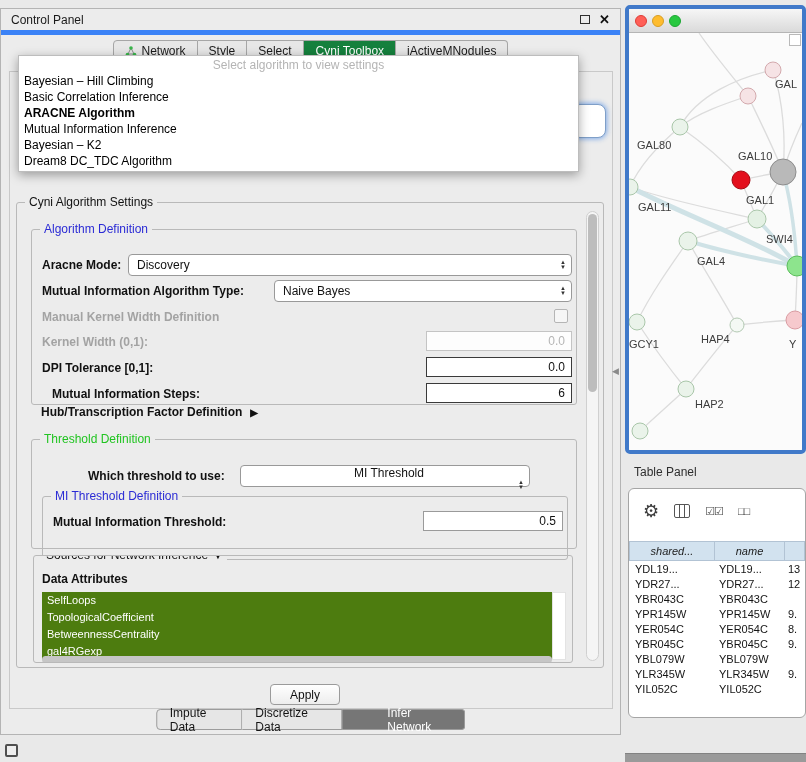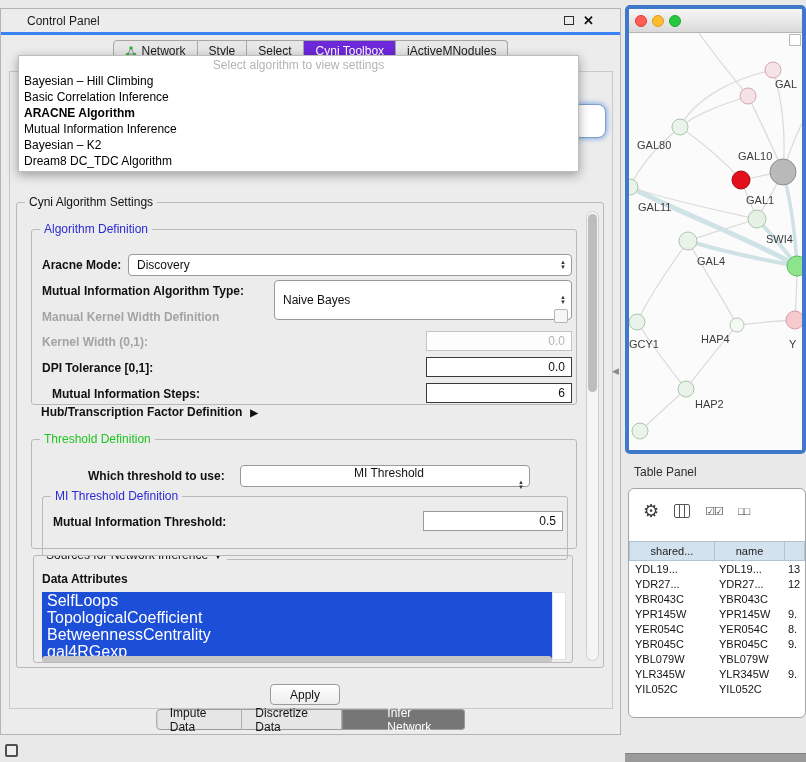--- a/index.html
+++ b/index.html
@@ -1,29 +1,29 @@
 <!DOCTYPE html>
 <html><head>
 <meta charset="utf-8">
 <style>
 *{box-sizing:border-box;margin:0;padding:0;}
 html,body{width:806px;height:762px;}
 body{position:relative;background:#e9e9e9;font-family:"Liberation Sans",sans-serif;overflow:hidden;}
 
 
 .cp{position:absolute;left:0;top:8px;width:621px;height:727px;background:#ececec;border:1px solid #b4b4b4;}
-.cp-titlebar{height:26px;display:flex;align-items:center;padding:0 26px;border-bottom:3px solid #3b82f6;font-size:12px;color:#1a1a1a;}
+.cp-titlebar{height:26px;display:flex;align-items:center;padding:0 10px;border-bottom:5px solid #3b82f6;font-size:12px;color:#1a1a1a;}
 .cp-title{flex:1;}
 .float-icon{width:10px;height:9px;border:1px solid #2e2e2e;margin-right:9px;}
 .close-icon{font-size:13px;font-weight:bold;color:#111;line-height:13px;}
 .cp-tabs{position:absolute;left:0;right:0;top:31px;display:flex;justify-content:center;}
 .cp-tab{display:flex;align-items:center;gap:5px;padding:0 11px;font-size:12px;color:#1a1a1a;background:#e7e7e7;border:1px solid #a6a6a6;border-left:none;height:22px;}
 .cp-tab:first-child{border-left:1px solid #a6a6a6;border-radius:4px 0 0 4px;}
 .cp-tab:last-child{border-radius:0 4px 4px 0;}
-.cp-tab.selected{background:#6d28d9;color:#fff;padding-left:12px;}
+.cp-tab.selected{background:#15803d;color:#fff;padding-left:12px;}
 .cp-content{position:absolute;left:8px;top:62px;width:604px;height:638px;border:1px solid #c9c9c9;background:#ececec;}
 
 
 .combo-frag{position:absolute;left:562px;top:32px;width:34px;height:34px;background:#fff;border:1px solid #7f9fc8;border-radius:8px;box-shadow:0 0 5px 1px rgba(110,160,230,.85);}
 
 
 .group{position:absolute;border:1px solid #b9b9b9;border-radius:3px;}
 .legend{position:absolute;top:-8px;left:8px;background:#ececec;padding:0 4px;font-size:12px;line-height:15px;color:#111;display:flex;align-items:center;gap:5px;white-space:nowrap;}
 .legend.blue{color:#2b2bd5;}
 .legend.green{color:#21c421;}
@@ -41,35 +41,35 @@
 .stepper{margin-left:auto;display:flex;flex-direction:column;justify-content:center;align-items:center;padding:0 5px;color:#333;}
 .stepper span{font-size:6px;line-height:5px;}
 
 .field{position:absolute;background:#fff;border:1px solid #9a9a9a;display:flex;align-items:center;justify-content:flex-end;padding-right:6px;font-size:12px;color:#111;}
 .field.disabled{color:#b5b5b5;border-color:#c4c4c4;background:#fdfdfd;}
 .field.strong{border:1px solid #3a3a3a;}
 .checkbox{position:absolute;width:14px;height:14px;border:1px solid #b5b5b5;background:#f6f6f6;border-radius:2px;}
 
 
 .l-aracne{left:10px;top:28px;} .c-aracne{left:96px;top:24px;width:444px;height:22px;}
-.l-mitype{left:10px;top:54px;} .c-mitype{left:242px;top:50px;width:298px;height:40px;}
+.l-mitype{left:10px;top:54px;} .c-mitype{left:242px;top:50px;width:298px;height:22px;}
 .l-manual{left:10px;top:80px;} .cb-manual{left:522px;top:79px;}
 .l-kernel{left:10px;top:105px;} .f-kernel{left:394px;top:101px;width:146px;height:20px;}
 .l-dpi{left:10px;top:131px;} .f-dpi{left:394px;top:127px;width:146px;height:20px;}
 .l-steps{left:20px;top:157px;} .f-steps{left:394px;top:153px;width:146px;height:20px;}
 
 .hub{position:absolute;left:24px;top:202px;display:flex;align-items:center;gap:8px;font-size:12px;font-weight:bold;color:#111;}
 .tri{font-size:10px;color:#111;}
 
 .l-which{left:56px;top:29px;} .c-which{left:208px;top:25px;width:290px;height:22px;flex-direction:column;}
 .l-mithr{left:10px;top:18px;} .f-mithr{left:380px;top:14px;width:140px;height:20px;}
 
 .l-dattr{left:8px;top:16px;}
 .attr-list{position:absolute;left:8px;top:36px;width:510px;height:68px;background:#fff;overflow:hidden;}
-.attr-item{height:17px;background:#1d4ed8;color:#fff;font-size:16px;line-height:17px;padding-left:5px;white-space:nowrap;}
+.attr-item{height:17px;background:#4d7c0f;color:#fff;font-size:11px;line-height:17px;padding-left:5px;white-space:nowrap;}
 .attr-track{position:absolute;left:518px;top:36px;width:14px;height:68px;background:#fff;border:1px solid #e3e3e3;}
 .hthumb{position:absolute;left:8px;top:100px;width:510px;height:7px;background:#c6c6c6;border-radius:4px;}
 
 .vscroll{position:absolute;right:4px;top:8px;width:13px;height:450px;background:#f5f5f5;border:1px solid #d0d0d0;border-radius:7px;}
 .vthumb{position:absolute;left:1px;top:2px;width:9px;height:178px;background:#bdbdbd;border-radius:5px;}
 
 .btn{position:absolute;display:flex;align-items:center;justify-content:center;background:linear-gradient(#ffffff,#ededed);border:1px solid #9b9b9b;border-radius:4px;font-size:12px;color:#111;}
 .apply{left:260px;top:612px;width:70px;height:21px;}
 
 .bottom-tabs{position:absolute;left:50%;top:700px;transform:translateX(-50%);display:flex;}
@@ -96,21 +96,21 @@
 .nlabel{font-size:11px;fill:#3c3c3c;font-family:"Liberation Sans",sans-serif;}
 .corner-box{position:absolute;right:1px;top:1px;width:12px;height:12px;background:#fff;border:1px solid #b9b9b9;}
 
 
 .tp-title{position:absolute;left:634px;top:465px;font-size:12px;color:#2e2e2e;}
 .table-window{position:absolute;left:628px;top:488px;width:178px;height:230px;background:#fff;border:1px solid #a5a5a5;border-radius:6px;overflow:hidden;}
 .tp-toolbar{position:absolute;left:0;top:0;right:0;height:44px;display:flex;align-items:center;gap:15px;padding-left:14px;color:#444;}
 .gear{font-size:18px;line-height:18px;color:#3e3e3e;}
 .col-icon{width:16px;height:14px;border:1.5px solid #555;border-radius:2px;background:linear-gradient(90deg,transparent 0 4px,#555 4px 5.5px,transparent 5.5px 9px,#555 9px 10.5px,transparent 10.5px);}
 .chk-icon,.box-icon{font-size:11px;letter-spacing:-1px;color:#444;}
-.tp-header{position:absolute;left:0;right:0;top:52px;display:flex;height:20px;}
+.tp-header{position:absolute;left:0;right:0;top:52px;display:flex;height:20px;font-style:italic;}
 .th{display:flex;align-items:center;justify-content:center;font-size:11px;color:#1c1c1c;background:#d2e2ef;border:1px solid #b2c3d4;border-left:none;overflow:hidden;}
 .th.c0{border-left:1px solid #b2c3d4;width:86px;}
 .th.c1{width:70px;}
 .th.c2{flex:1;}
 .tp-body{position:absolute;left:0;right:0;top:72px;bottom:0;overflow:hidden;}
 .trow{display:flex;height:15px;align-items:center;}
 .tcell{font-size:11px;color:#141414;white-space:nowrap;overflow:hidden;}
 .tcell.c0{width:86px;padding-left:6px;}
 .tcell.c1{width:70px;padding-left:4px;}
 .tcell.c2{flex:1;padding-left:3px;}

